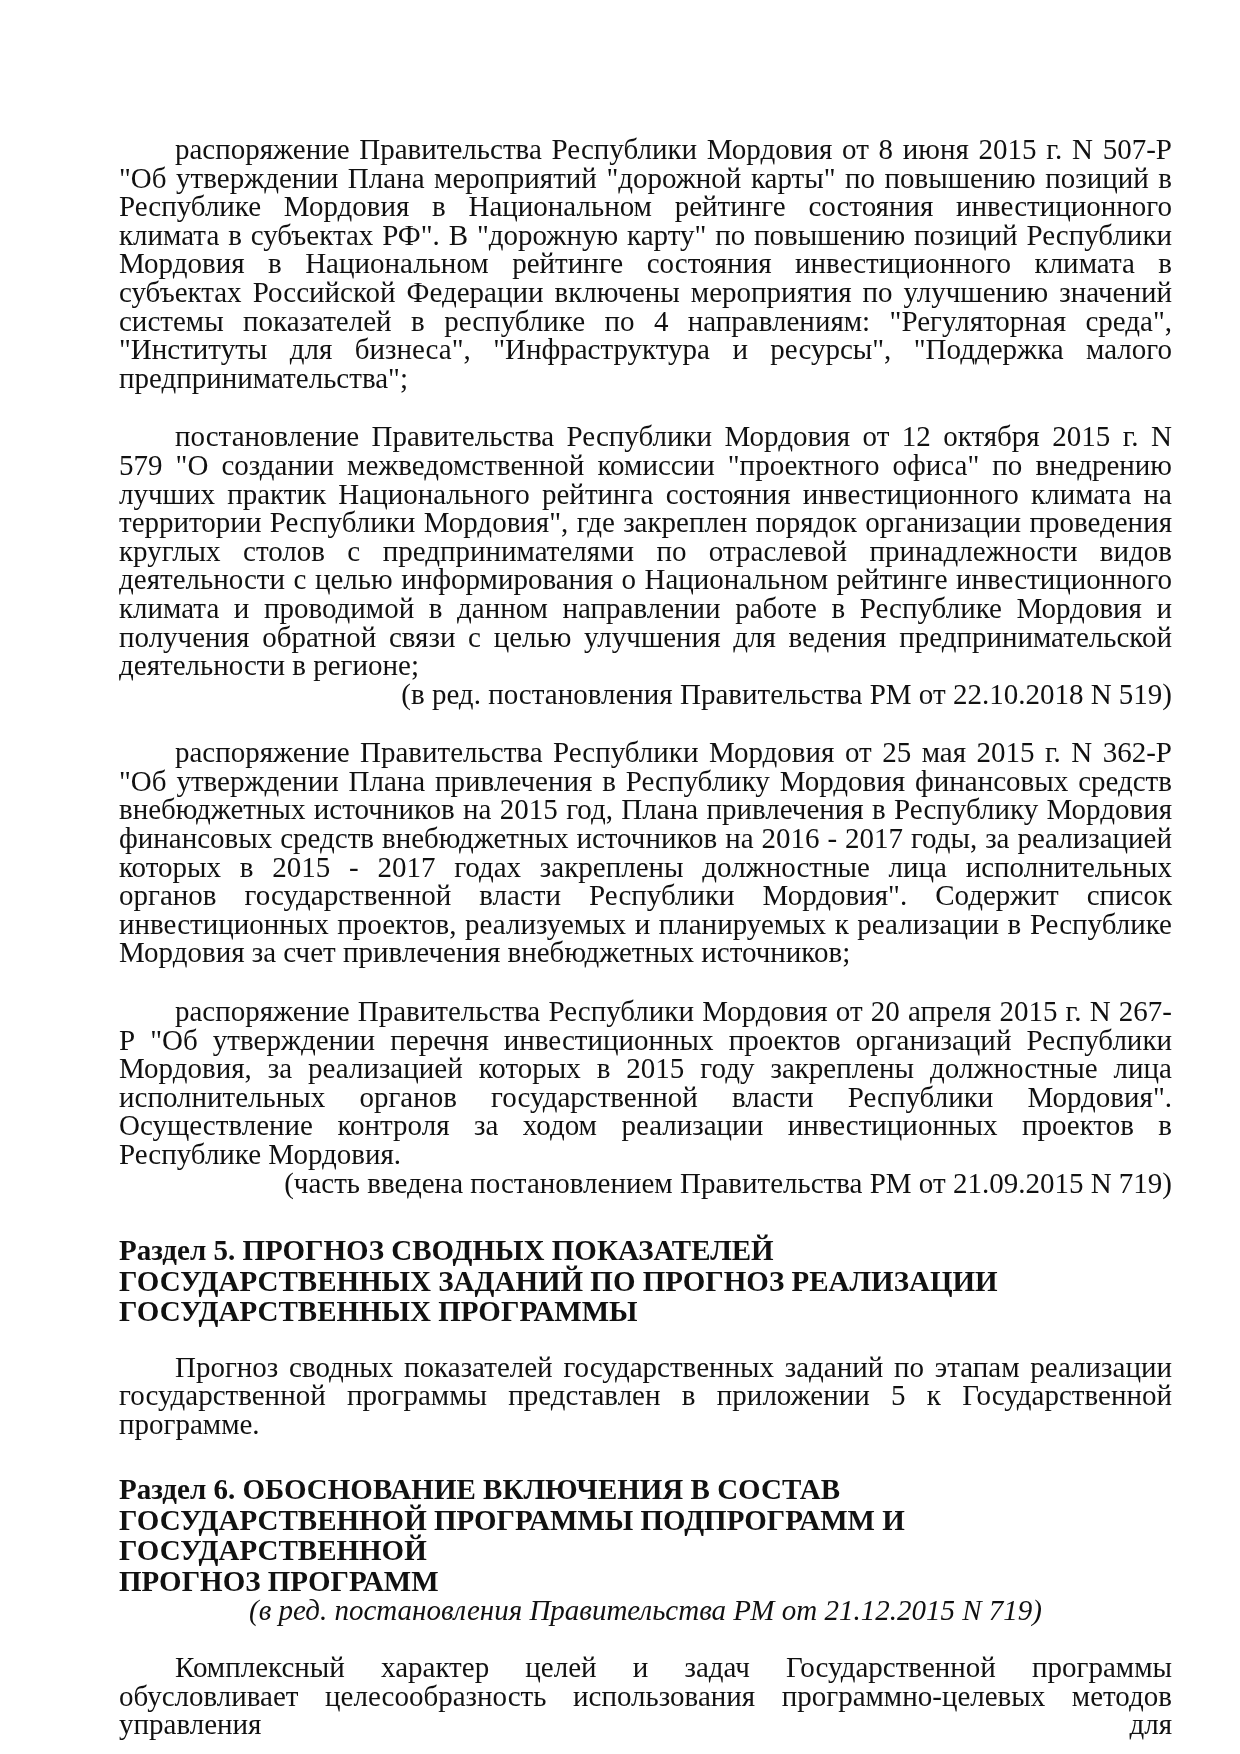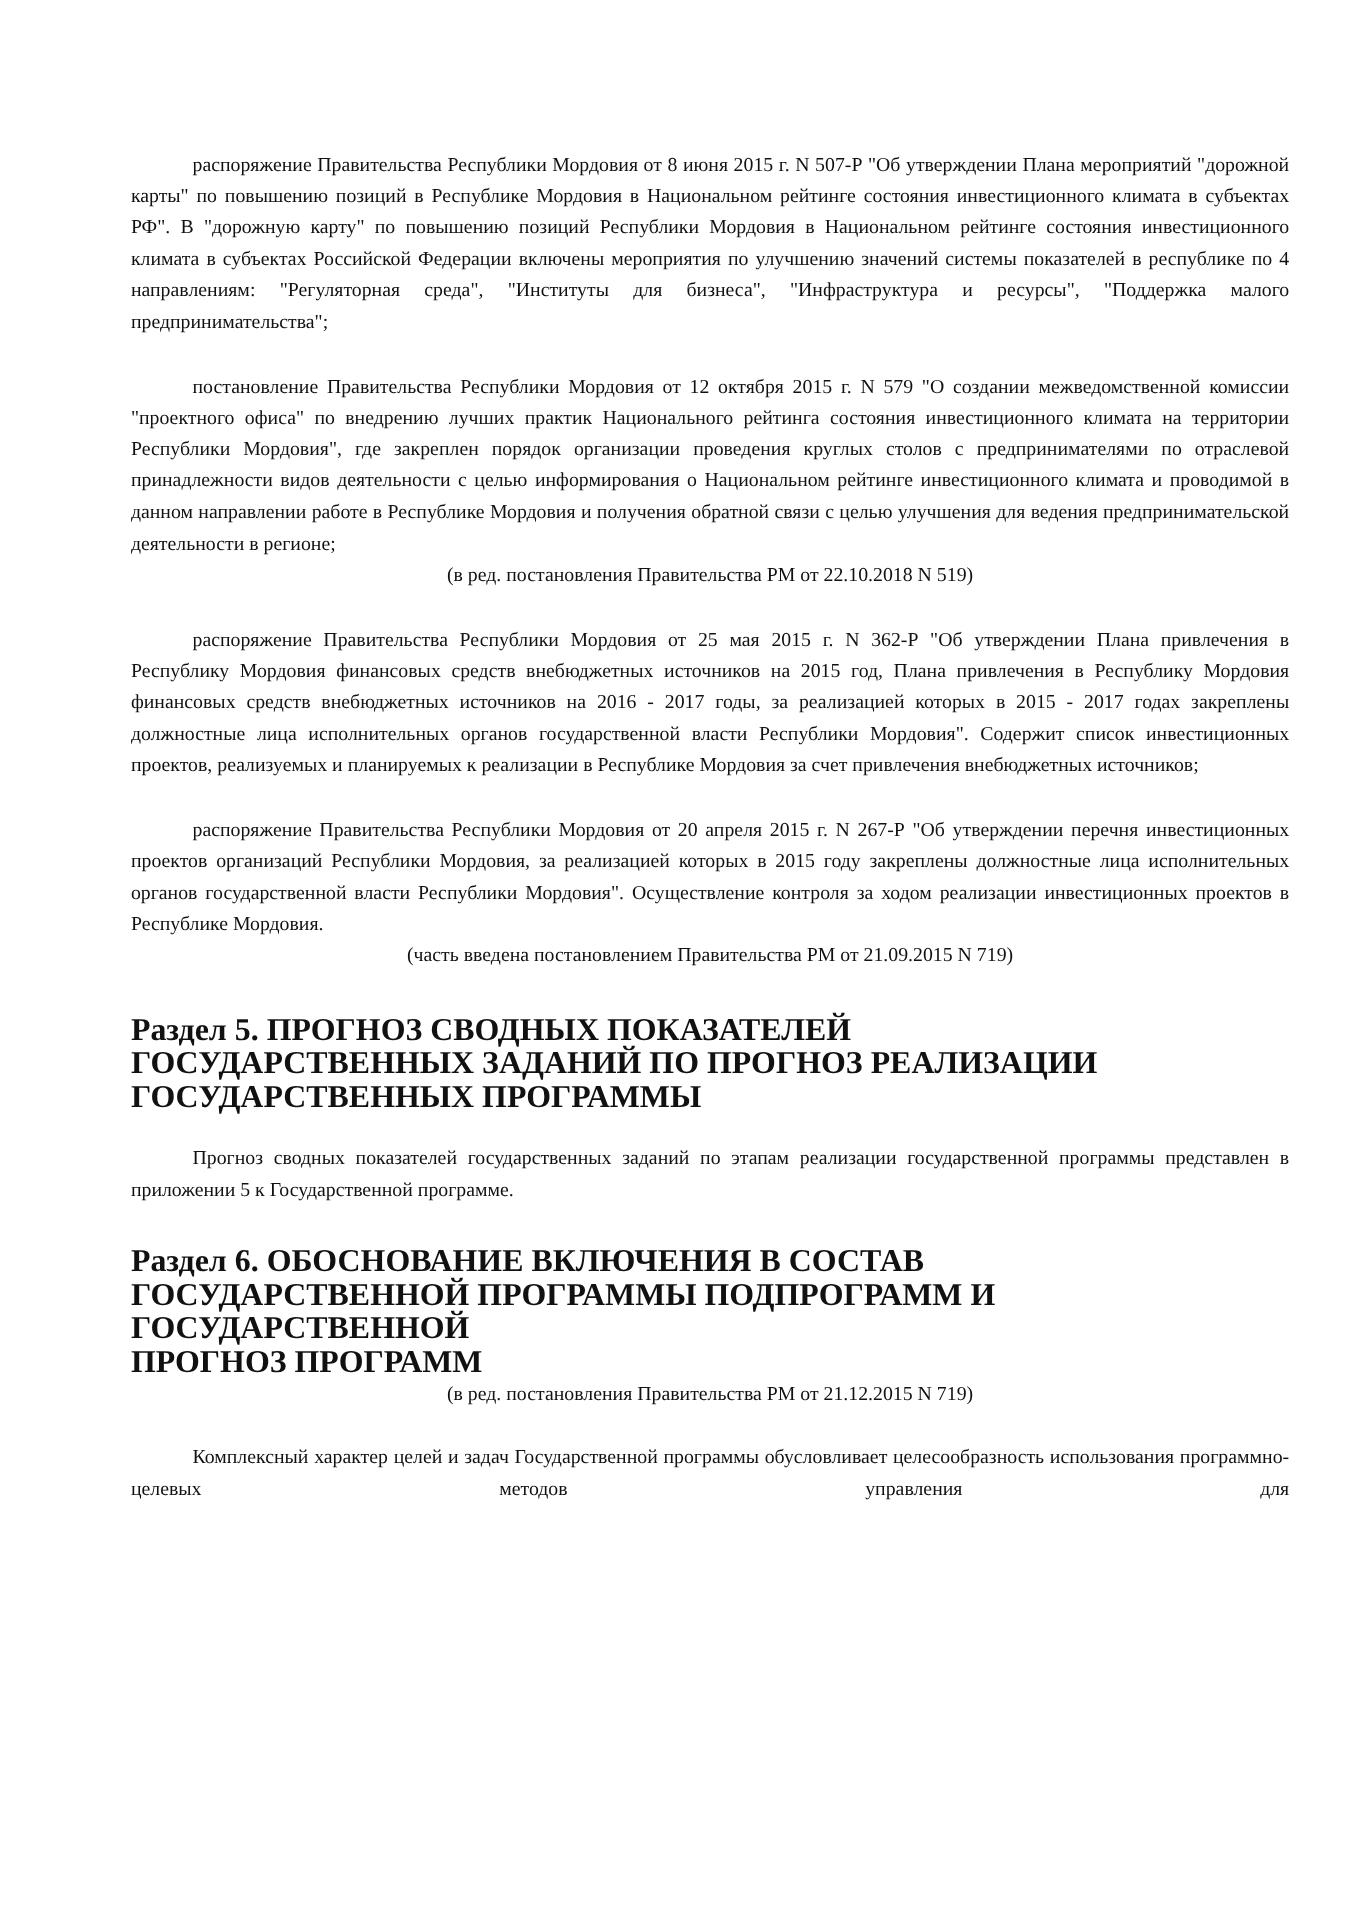--- a/index.html
+++ b/index.html
@@ -1,24 +1,24 @@
 <!DOCTYPE html>
 <html><head>
 <meta charset="utf-8">
 <style>
   html, body { margin: 0; padding: 0; background: #ffffff; }
   body { width: 1240px; height: 1754px; position: relative; overflow: hidden;
          font-family: "Liberation Serif", "DejaVu Serif", serif; color: #111; }
   .page { position: absolute; left: 119px; top: 135px; width: 1053px; }
-  p { margin: 0; font-size: 18px; line-height: 28.6px; text-align: justify; }
+  p { margin: 0; font-size: 29px; line-height: 28.6px; text-align: justify; }
   .indent { text-indent: 56px; }
   .gap { height: 28px; }
-  .note { text-align: center; }
+  .note { text-align: right; }
   h2 { margin: 0; font-size: 29px; line-height: 30.5px; font-weight: bold; text-align: left; }
-  .center { text-align: center; }
+  .center { text-align: center; font-style: italic; }
   .last-justify { text-align-last: justify; }
 </style>
 </head>
 <body>
 
 <div class="page">
   <p class="indent">распоряжение Правительства Республики Мордовия от 8 июня 2015 г. N 507-Р "Об утверждении Плана мероприятий "дорожной карты" по повышению позиций в Республике Мордовия в Национальном рейтинге состояния инвестиционного климата в субъектах РФ". В "дорожную карту" по повышению позиций Республики Мордовия в Национальном рейтинге состояния инвестиционного климата в субъектах Российской Федерации включены мероприятия по улучшению значений системы показателей в республике по 4 направлениям: "Регуляторная среда", "Институты для бизнеса", "Инфраструктура и ресурсы", "Поддержка малого предпринимательства";</p>
   <div class="gap" style="height:30px"></div>
 
   <p class="indent">постановление Правительства Республики Мордовия от 12 октября 2015 г. N 579 "О создании межведомственной комиссии "проектного офиса" по внедрению лучших практик Национального рейтинга состояния инвестиционного климата на территории Республики Мордовия", где закреплен порядок организации проведения круглых столов с предпринимателями по отраслевой принадлежности видов деятельности с целью информирования о Национальном рейтинге инвестиционного климата и проводимой в данном направлении работе в Республике Мордовия и получения обратной связи с целью улучшения для ведения предпринимательской деятельности в регионе;</p>

